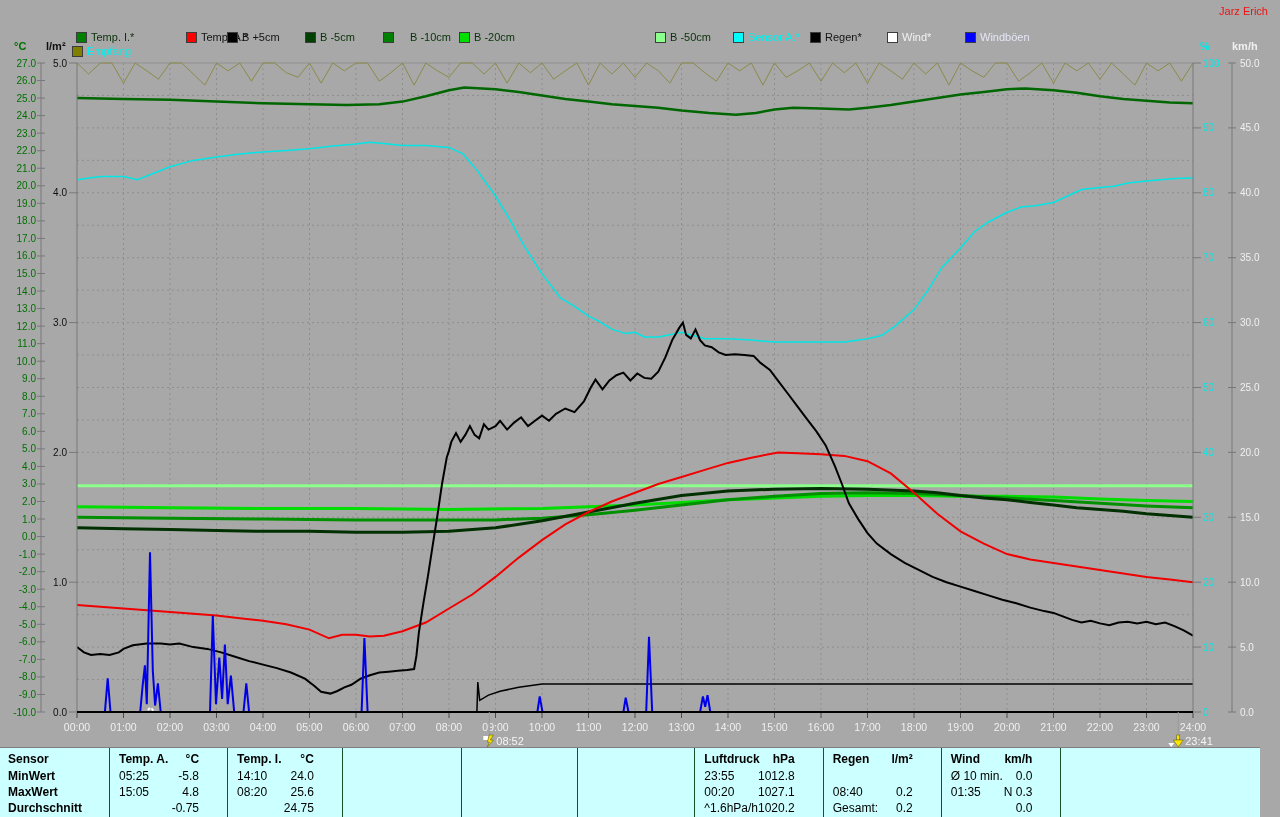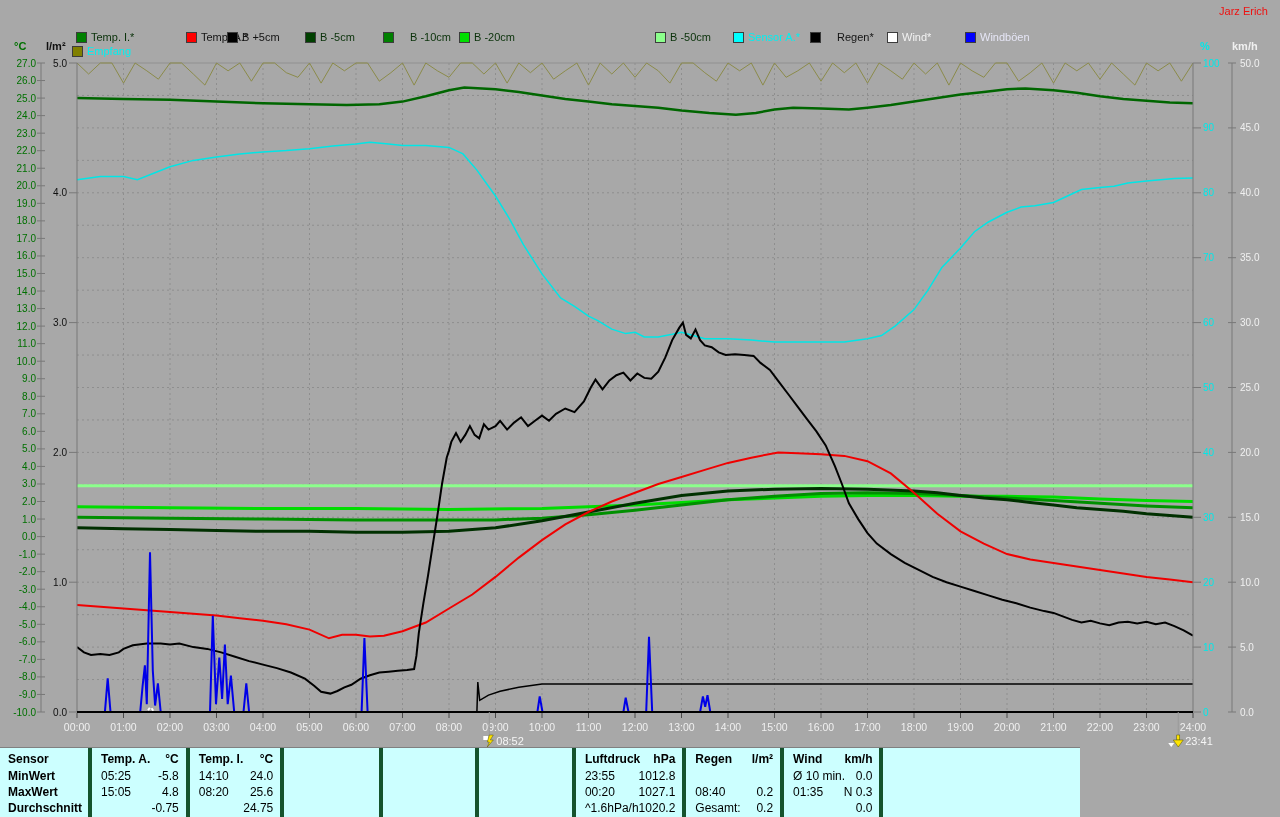--- a/index.html
+++ b/index.html
@@ -6,24 +6,24 @@
   .screen{position:relative;width:1280px;height:817px;background:#a8a8a8;overflow:hidden;
           font-family:"Liberation Sans", sans-serif;}
   .title{position:absolute;top:6px;left:0;width:1280px;text-align:center;
          color:#fafafa;font-size:15px;letter-spacing:.5px;}
   .author{position:absolute;top:5px;right:12px;color:#ee1111;font-size:11px;}
   .axis-unit{position:absolute;font-size:11px;font-weight:bold;}
   .legend-item{position:absolute;top:31px;display:flex;align-items:center;gap:4px;font-size:11px;white-space:nowrap;}
   .legend-item.row2{top:45px;}
   .swatch{width:9px;height:9px;border:1px solid #3c3c3c;flex:0 0 auto;}
   #plot{position:absolute;left:0;top:0;}
-  .stats{position:absolute;left:0;top:747px;width:1080px;height:70px;background:#ccffff;
+  .stats{position:absolute;left:0;top:747px;width:1260px;height:70px;background:#ccffff;
          border-top:1px solid #808080;display:flex;font-size:12px;color:#000;}
   .stats .col{box-sizing:border-box;padding-top:2px;}
-  .stats .col + .col{border-left:4px solid #14532d;}
+  .stats .col + .col{border-left:1px solid #14532d;margin-left:21px;}
   .stats .cell-row{height:16px;line-height:16px;display:flex;justify-content:space-between;padding:0 7px 0 9px;white-space:nowrap;overflow:hidden;}
   .stats .cell-row.hdr{height:18px;line-height:18px;font-weight:bold;}
   .stats .rowlabels .cell-row{font-weight:bold;justify-content:flex-start;padding-left:8px;}
 </style>
 </head>
 <body>
 
 <div class="screen">
   <div class="author">Jarz Erich</div>
 
@@ -60,21 +60,21 @@
       <div class="legend-item" style="left: 655px;">
         <span class="swatch" style="background: rgb(140, 255, 140);"></span>
         <span style="color: rgb(10, 50, 10);">B -50cm</span>
       </div>
       <div class="legend-item" style="left: 733px;">
         <span class="swatch" style="background: rgb(0, 255, 255);"></span>
         <span style="color: rgb(0, 240, 240);">Sensor A.*</span>
       </div>
       <div class="legend-item" style="left: 810px;">
         <span class="swatch" style="background: rgb(0, 0, 0);"></span>
-        <span style="color: rgb(20, 20, 20); margin-left: 12px;">Regen*</span>
+        <span style="color: rgb(20, 20, 20);">Regen*</span>
       </div>
       <div class="legend-item" style="left: 887px;">
         <span class="swatch" style="background: rgb(255, 255, 255);"></span>
         <span style="color: rgb(242, 242, 242);">Wind*</span>
       </div>
       <div class="legend-item" style="left: 965px;">
         <span class="swatch" style="background: rgb(0, 0, 255);"></span>
         <span style="color: rgb(230, 230, 246);">Windböen</span>
       </div>
       <div class="legend-item row2" style="left: 72px;">

